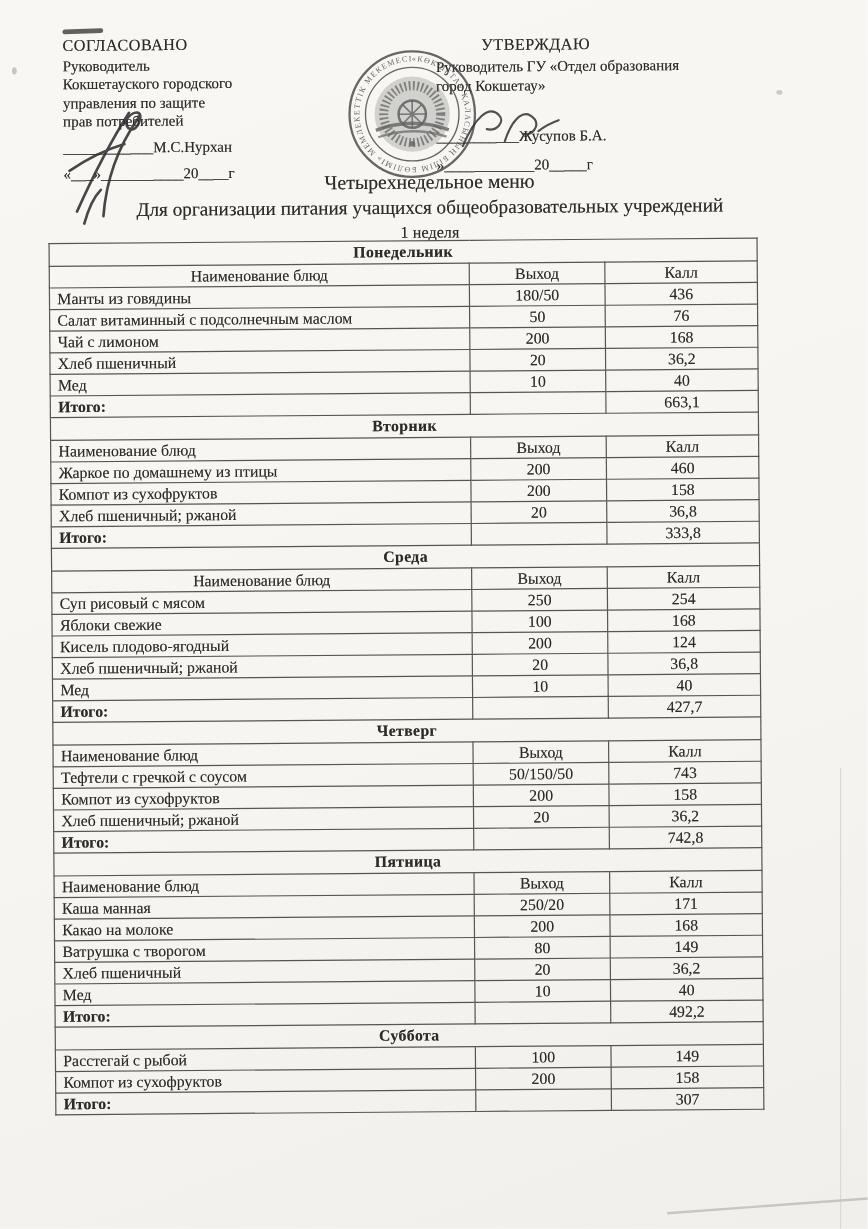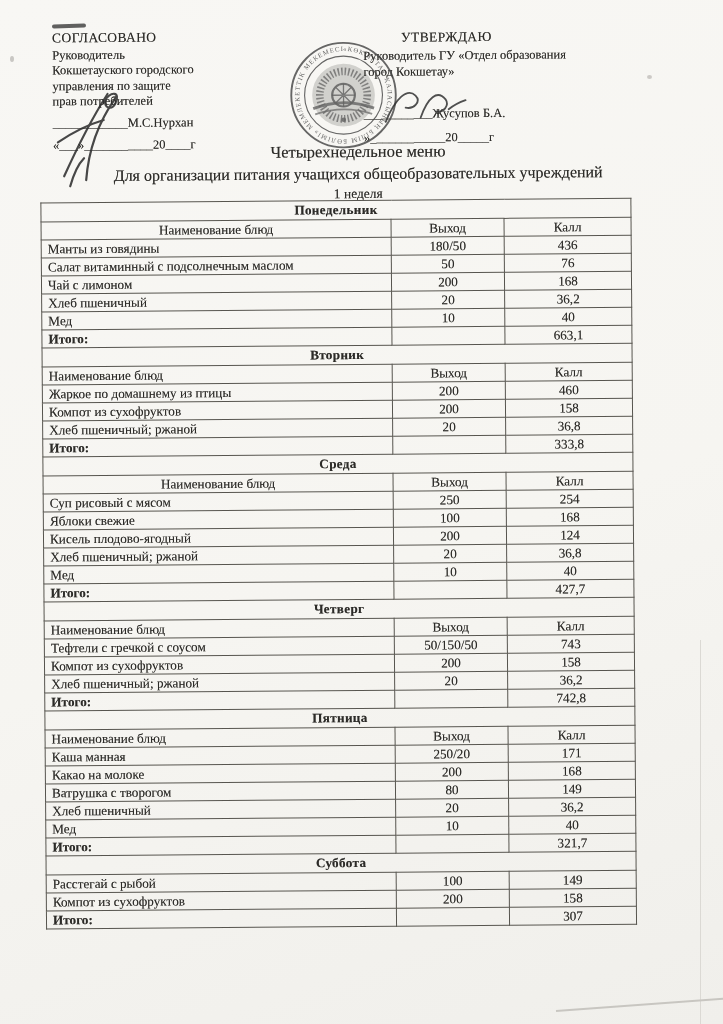--- a/index.html
+++ b/index.html
@@ -287,21 +287,21 @@
           <td class="c">36,2</td>
         </tr>
         <tr>
           <td>Мед</td>
           <td class="c">10</td>
           <td class="c">40</td>
         </tr>
         <tr>
           <td class="tot">Итого:</td>
           <td class="c"></td>
-          <td class="c">321,7</td>
+          <td class="c">492,2</td>
         </tr>
         <tr>
           <td class="day" colspan="3">Суббота</td>
         </tr>
         <tr>
           <td>Расстегай с рыбой</td>
           <td class="c">100</td>
           <td class="c">149</td>
         </tr>
         <tr>

